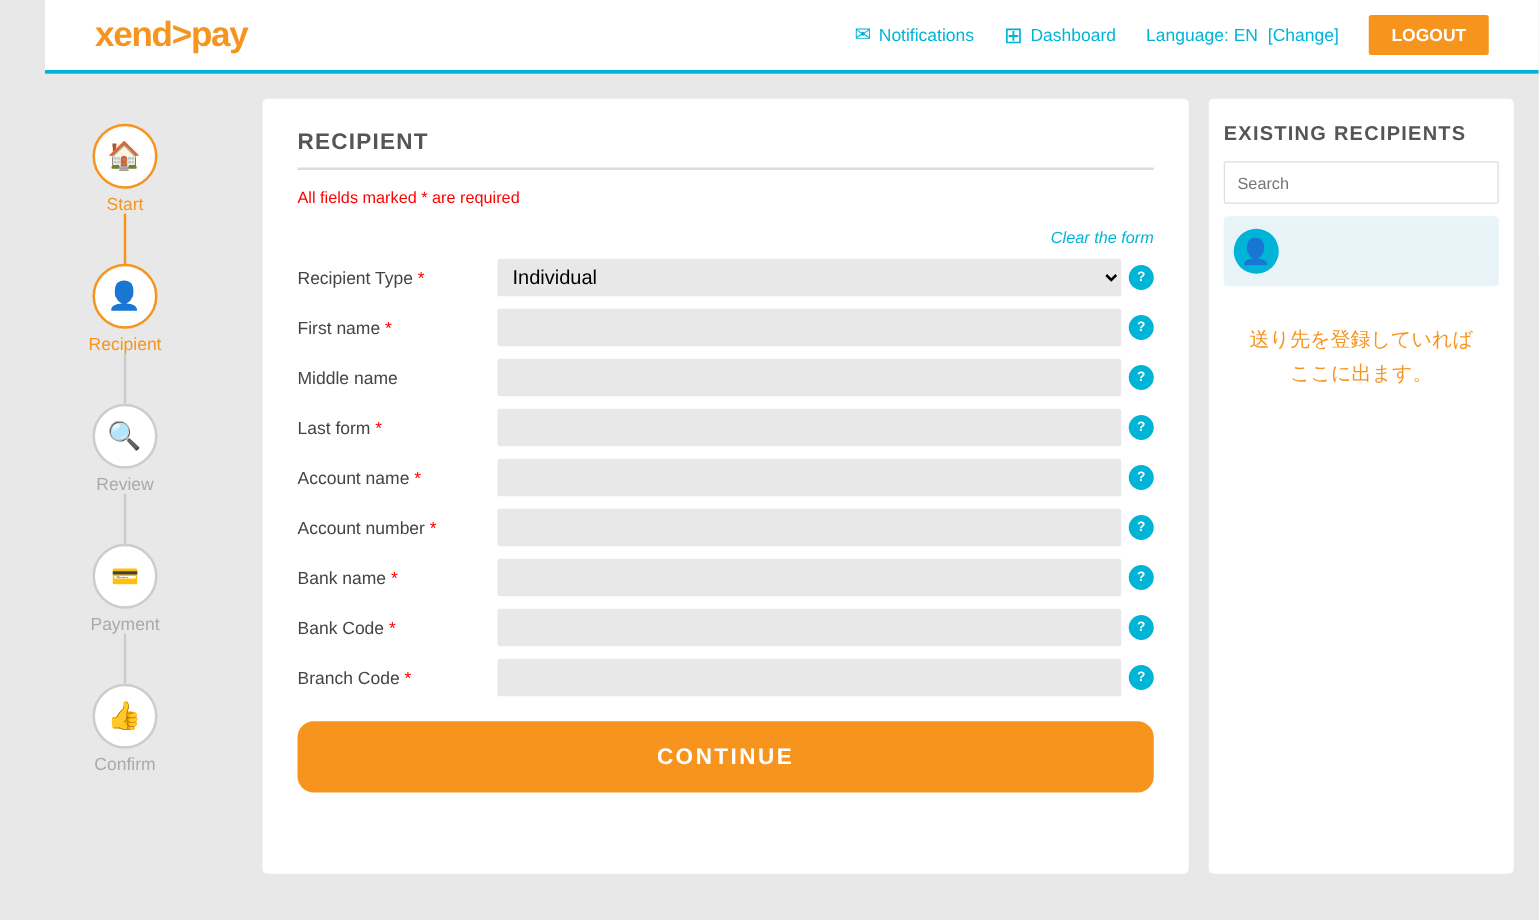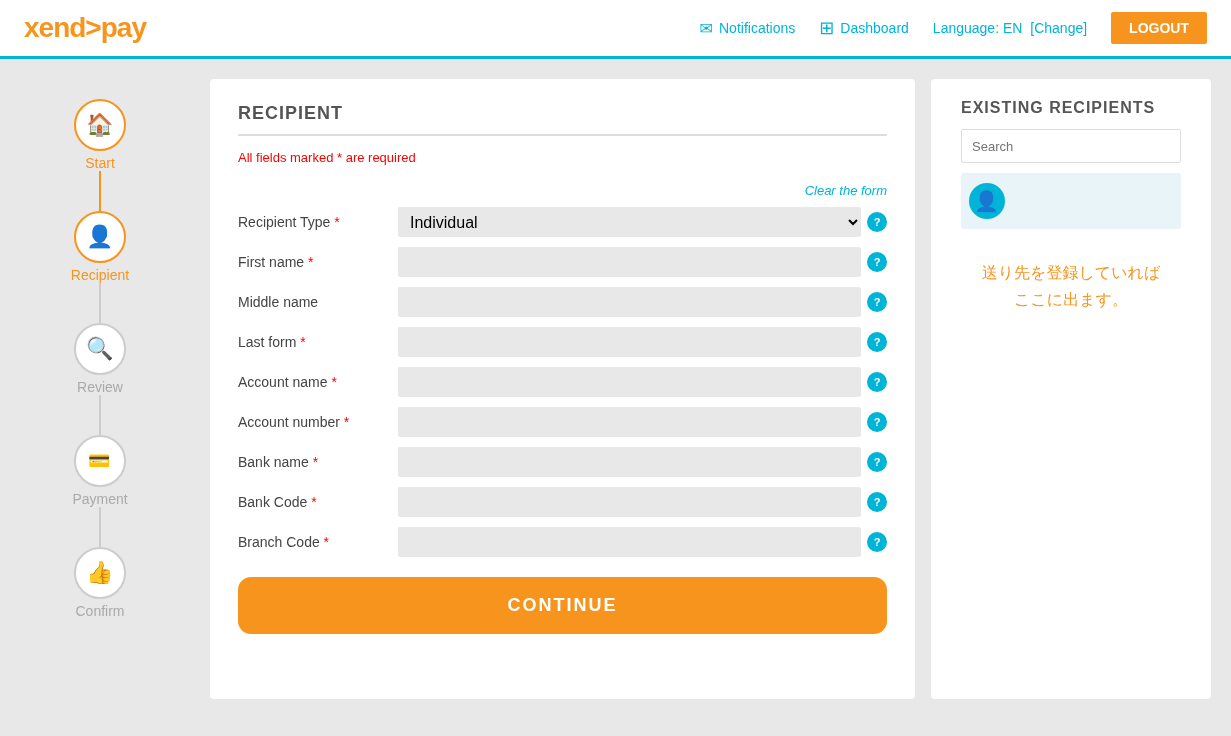--- a/index.html
+++ b/index.html
@@ -3,23 +3,24 @@
   <meta charset="utf-8">
   <style>
     * { box-sizing: border-box; margin: 0; padding: 0; }
     body { font-family: Arial, sans-serif; background: #e8e8e8; min-height: 736px; }
 
     
     .header {
       background: white;
       display: flex;
       align-items: center;
-      padding: 12px 24px;
+      padding: 12px 40px;
       border-bottom: 3px solid #00b4d8;
       justify-content: space-between;
+      margin-left: 36px;
     }
     .logo-area { display: flex; align-items: center; }
     .logo { font-size: 28px; font-weight: bold; color: #00b4d8; letter-spacing: -1px; }
     .logo span { color: #f7941d; }
     .logo-arrow { color: #f7941d; }
     .user-info { margin-left: 18px; }
     .user-info .hello { color: #f7941d; font-weight: bold; font-size: 15px; }
     .user-info .client { color: #f7941d; font-size: 13px; }
     .header-nav { display: flex; align-items: center; gap: 24px; }
     .nav-item { display: flex; align-items: center; gap: 6px; color: #00b4d8; font-size: 14px; cursor: pointer; }
@@ -202,23 +203,23 @@
       letter-spacing: 2px;
       cursor: pointer;
       border-radius: 13px;
       margin-top: 20px;
       text-align: center;
     }
 
     
     .existing-card {
       background: white;
-      width: 280px;
+      width: 244px;
       border-radius: 4px;
-      padding: 20px 30px;
+      padding: 20px 12px;
       flex-shrink: 0;
     }
     .existing-card h3 {
       font-size: 16px;
       font-weight: bold;
       color: #555;
       letter-spacing: 1px;
       margin-bottom: 12px;
     }
     .search-input {

